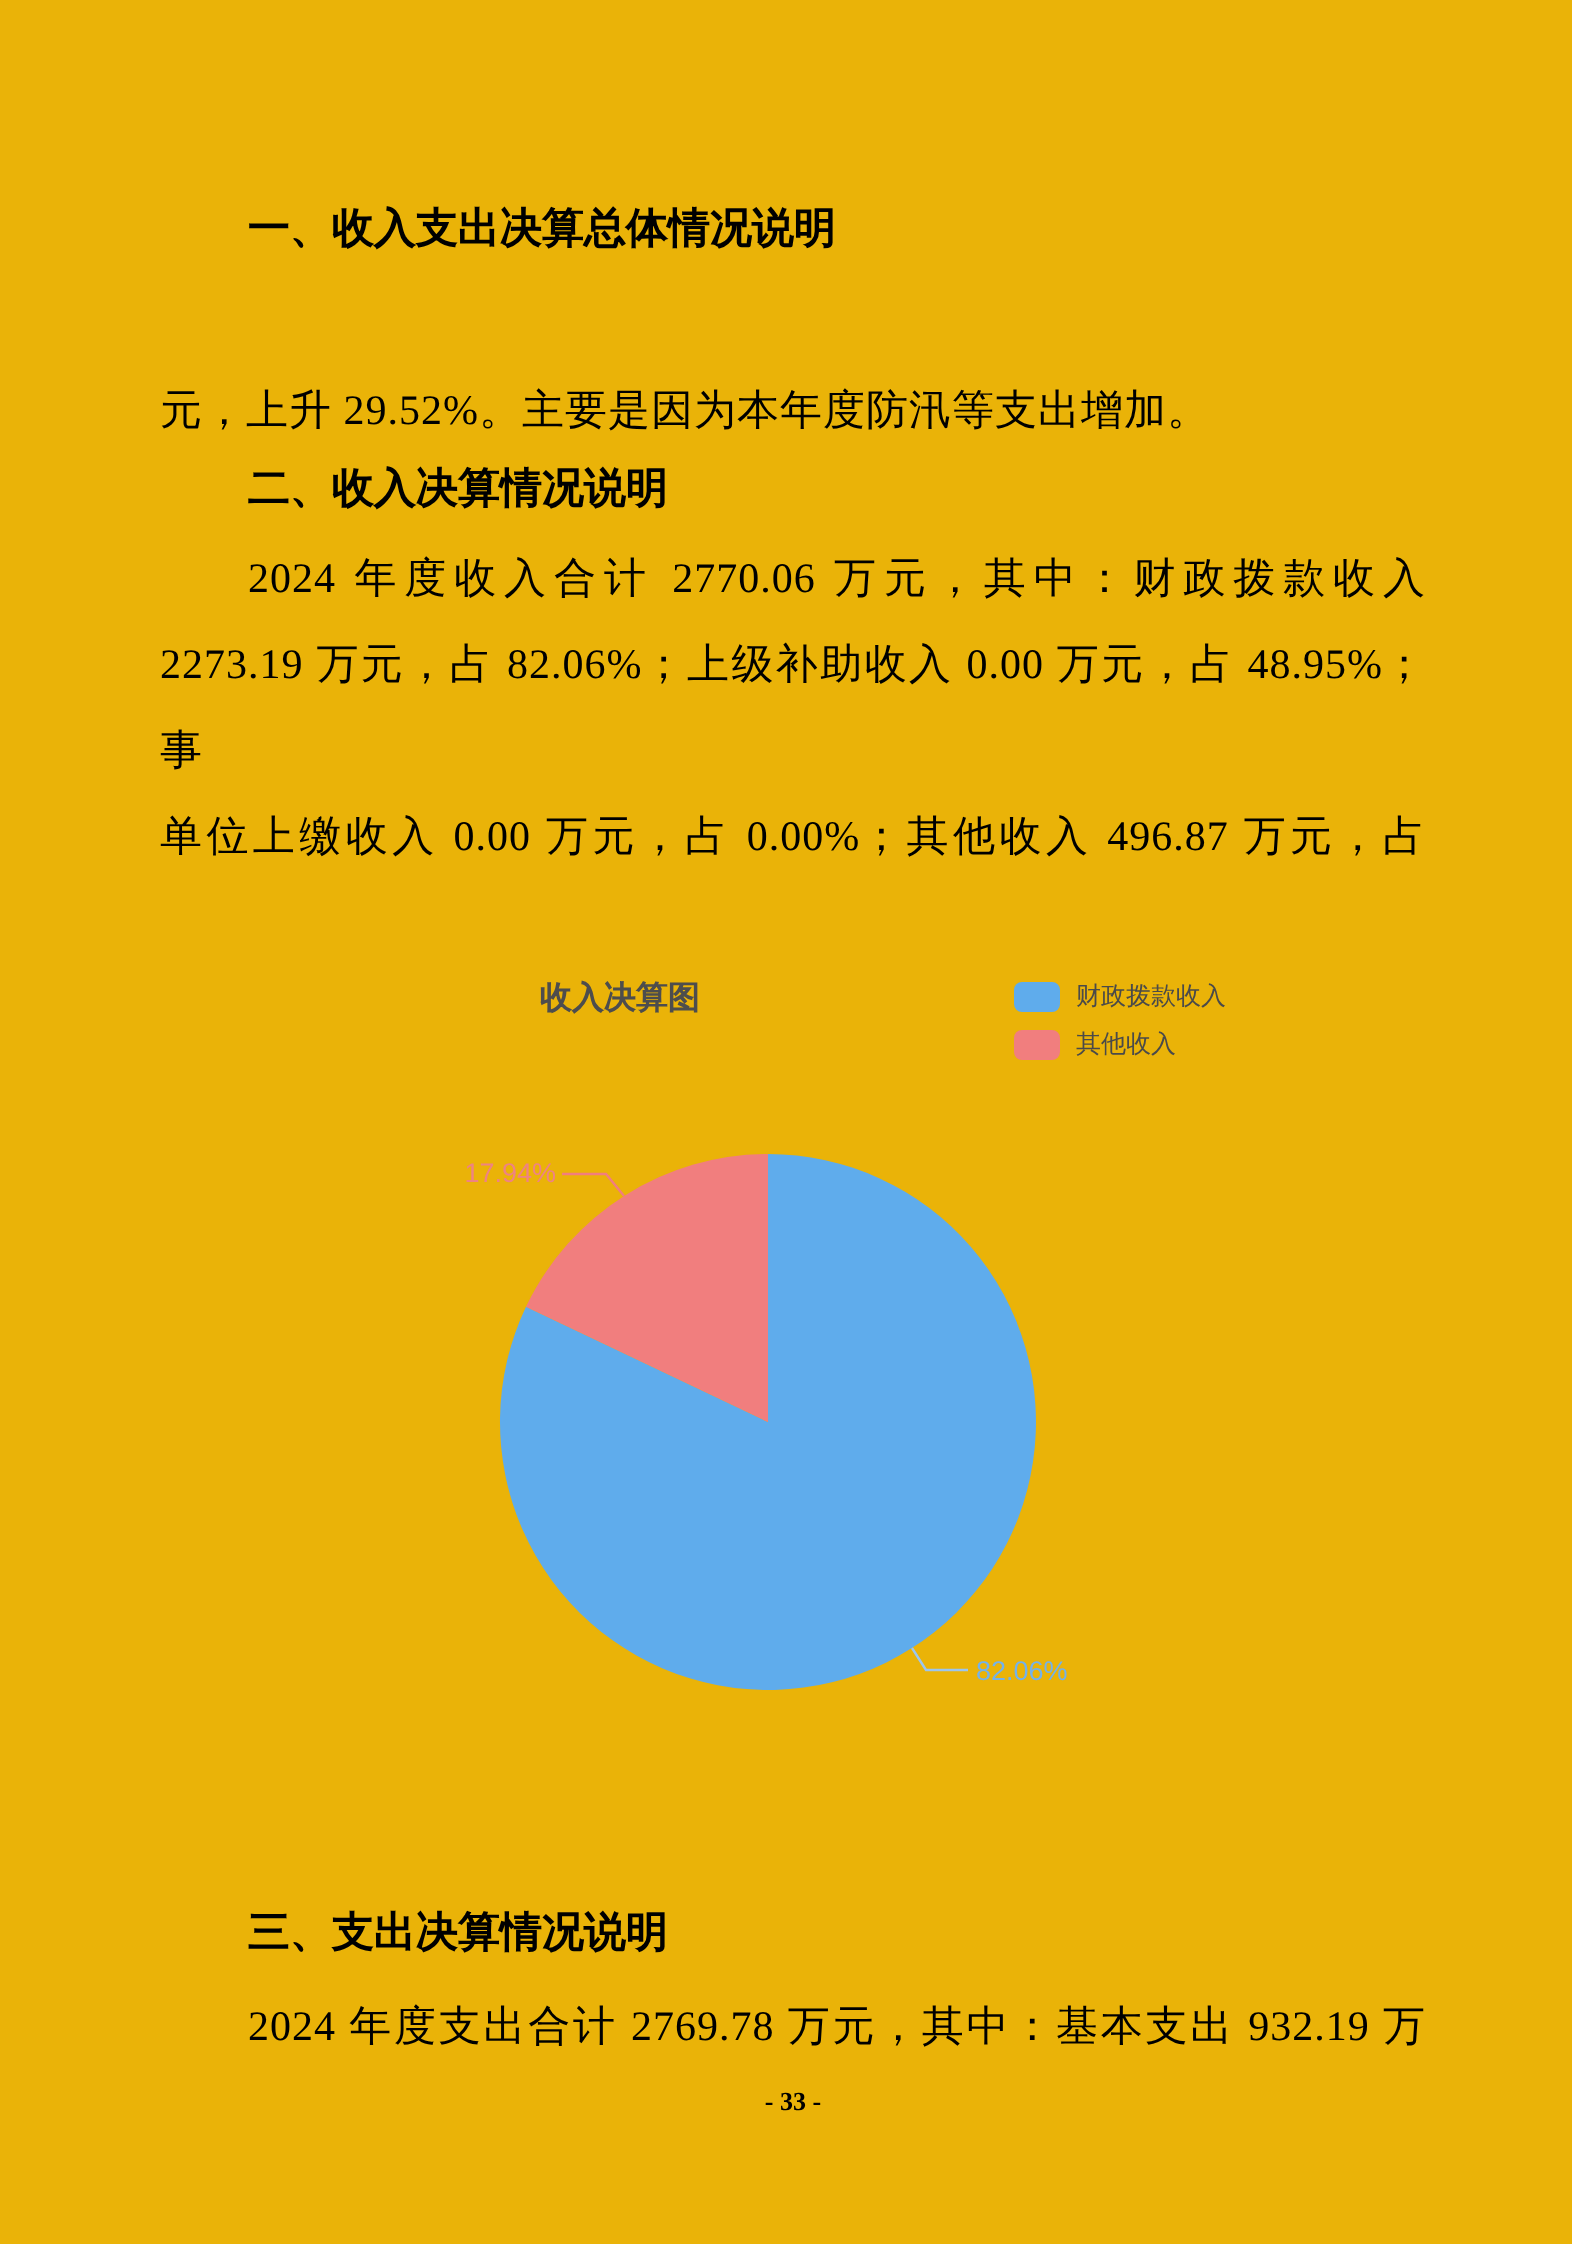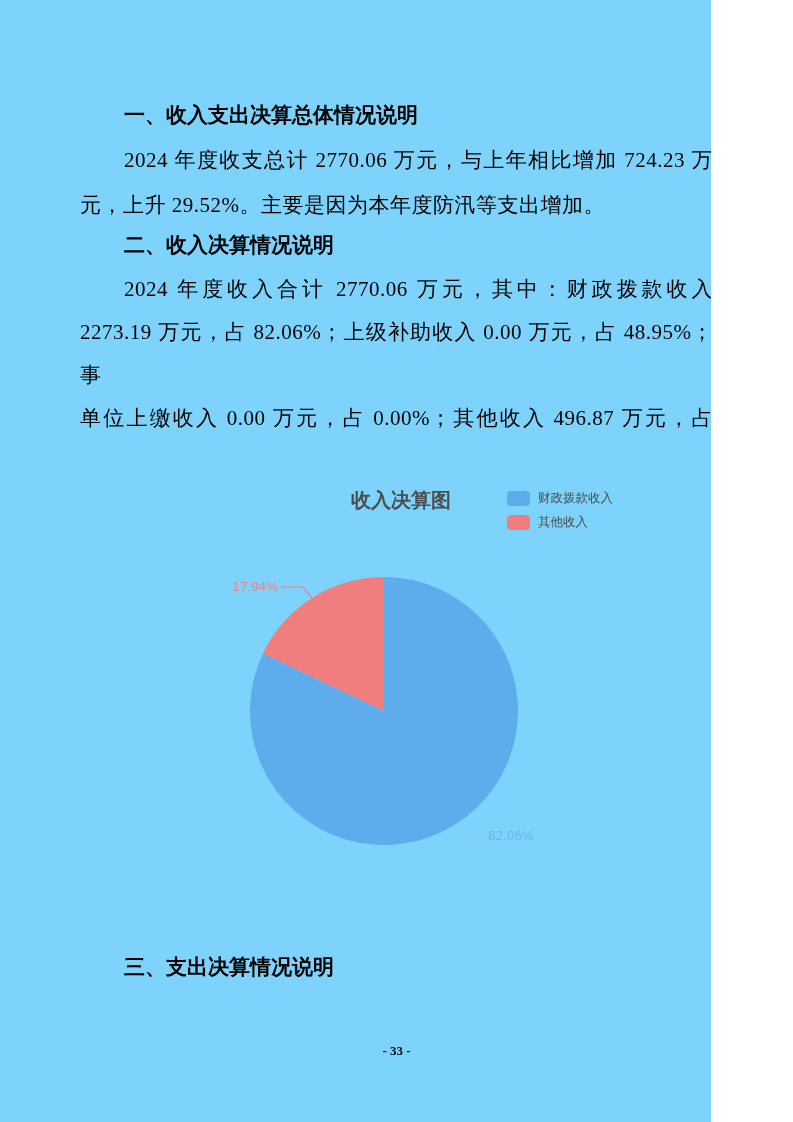--- a/index.html
+++ b/index.html
@@ -1,19 +1,19 @@
 <!DOCTYPE html>
 <html><head>
 <meta charset="utf-8">
 <style>
   html,body{margin:0;padding:0;background:#ffffff;}
   .page{
     position:relative;
-    width:711px;height:1122px;
-    background:#7dd3fc;
+    width:786px;height:1122px;
+    background:#eab308;
     overflow:hidden;
     font-family:"Liberation Serif","DejaVu Serif",serif;
     color:#000;
   }
   .heading{
     position:absolute;
     left:80px;width:633px;
     padding-left:44px;
     box-sizing:border-box;
     margin:0;
@@ -30,25 +30,24 @@
     box-sizing:border-box;
     font-size:21px;
     line-height:43px;
     letter-spacing:0.5px;
     white-space:normal;
   }
   .indent{ text-indent:44px; }
   .jlast{ text-align:justify; text-align-last:justify; }
   .chart-title{
     position:absolute;
-    left:286px;top:488px;width:230px;
-    text-align:center;
+    left:270px;top:488px;width:230px;
     font-family:"Liberation Sans","DejaVu Sans",sans-serif;
     font-weight:bold;
-    font-size:20px;
+    font-size:16px;
     line-height:24px;
     color:#4d4d4d;
   }
   .legend{
     position:absolute;
     left:507px;top:491px;
   }
   .legend-row{
     display:flex;align-items:center;gap:8px;
     height:15px;margin-bottom:9px;
@@ -76,21 +75,20 @@
     font-weight:bold;
   }
 </style>
 </head>
 <body>
 
 <div class="page">
 
   <h2 class="heading" style="top:93px">一、收入支出决算总体情况说明</h2>
 
-  <div class="bodyline indent jlast" style="top:139px">2024 年度收支总计 2770.06 万元，与上年相比增加 724.23 万</div>
   <div class="bodyline" style="top:184px">元，上升 29.52%。主要是因为本年度防汛等支出增加。</div>
 
   <h2 class="heading" style="top:223px">二、收入决算情况说明</h2>
 
   <div class="bodyline indent jlast" style="top:268px">2024 年度收入合计 2770.06 万元，其中：财政拨款收入</div>
   <div class="bodyline jlast" style="top:311px">2273.19 万元，占 82.06%；上级补助收入 0.00 万元，占 48.95%；事</div>
   <div class="bodyline jlast" style="top:397px">单位上缴收入 0.00 万元，占 0.00%；其他收入 496.87 万元，占</div>
 
   <div class="chart-title">收入决算图</div>
 
@@ -113,16 +111,17 @@
 
     <polyline points="112,48 103,37 81,37" fill="none" stroke-width="1.2" stroke="#F17E7E"></polyline>
     <text class="pie-label" x="78" y="41" text-anchor="end" fill="#EE8383">17.94%</text>
 
     <polyline points="256,274 263,285 284,285" fill="none" stroke-width="1.2" stroke="#9CC6EF"></polyline>
     <text class="pie-label" x="288" y="290" text-anchor="start" fill="#74B2EA">82.06%</text>
   </svg>
 
   <h2 class="heading" style="top:945px">三、支出决算情况说明</h2>
 
+  <div class="bodyline indent jlast" style="top:992px">2024 年度支出合计 2769.78 万元，其中：基本支出 932.19 万</div>
 
   <div class="footer">- 33 -</div>
 
 </div>
 
 </body></html>

